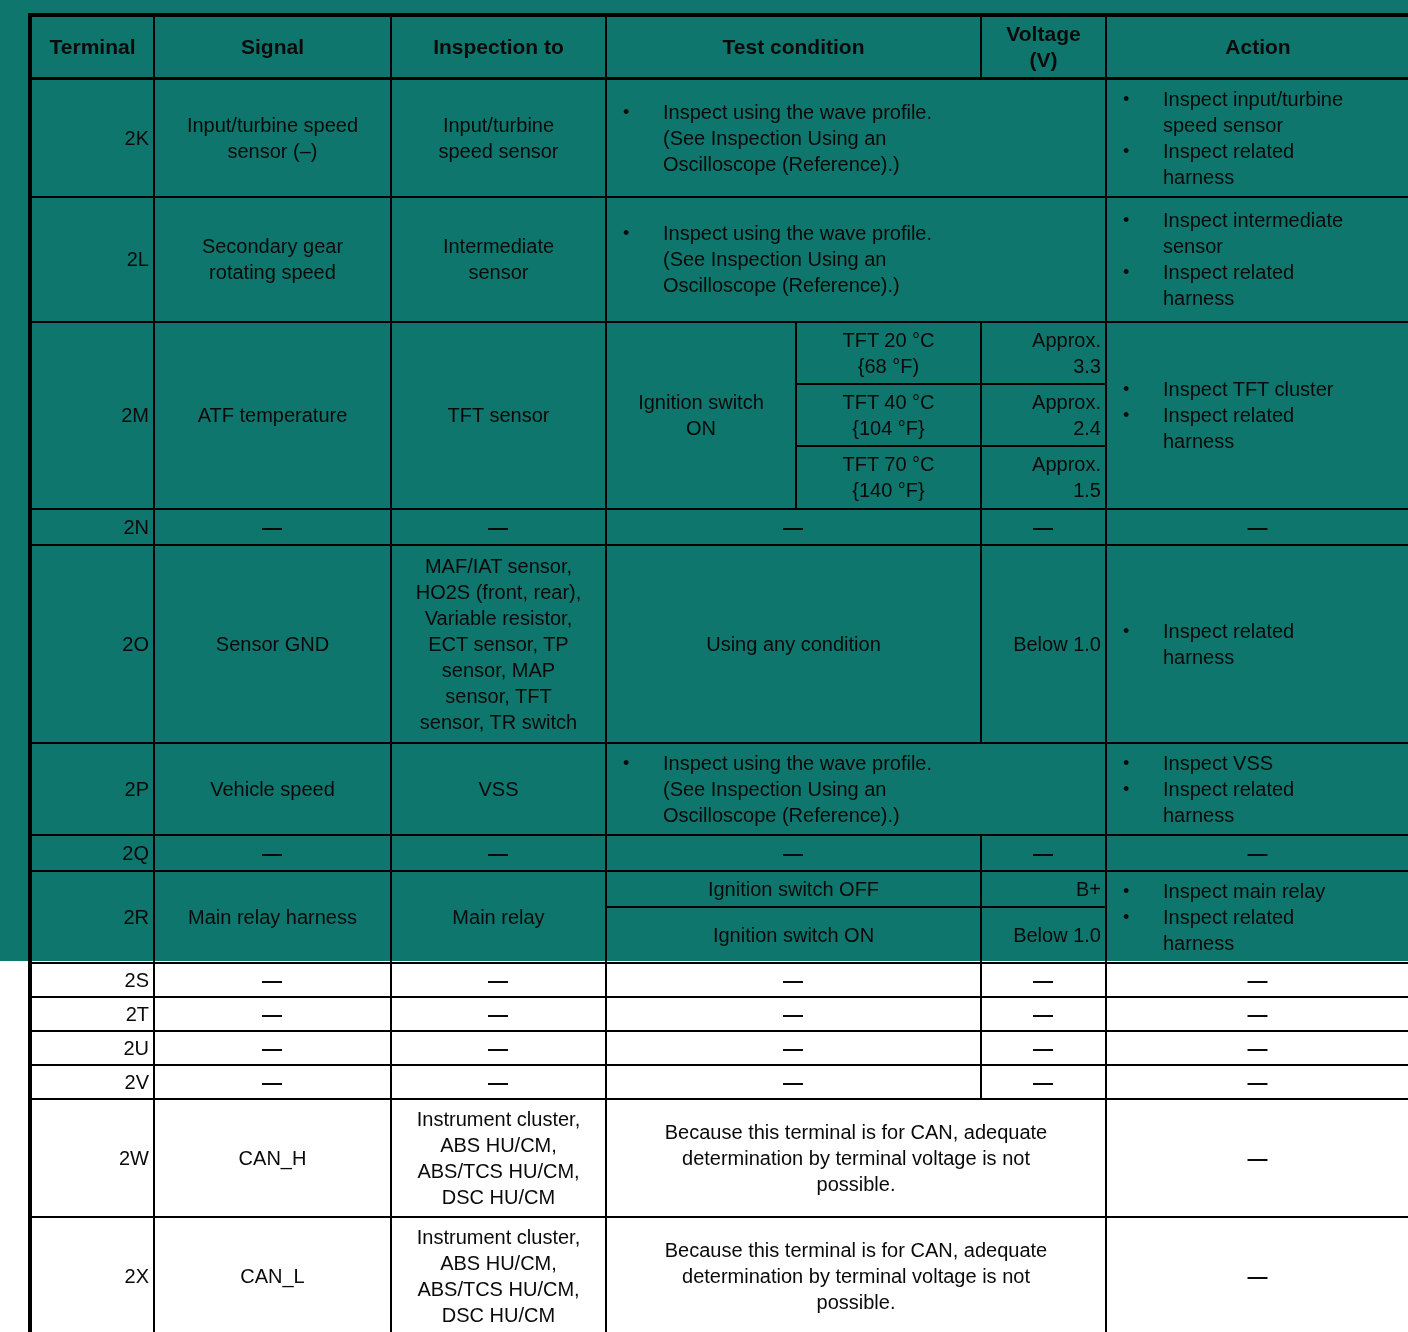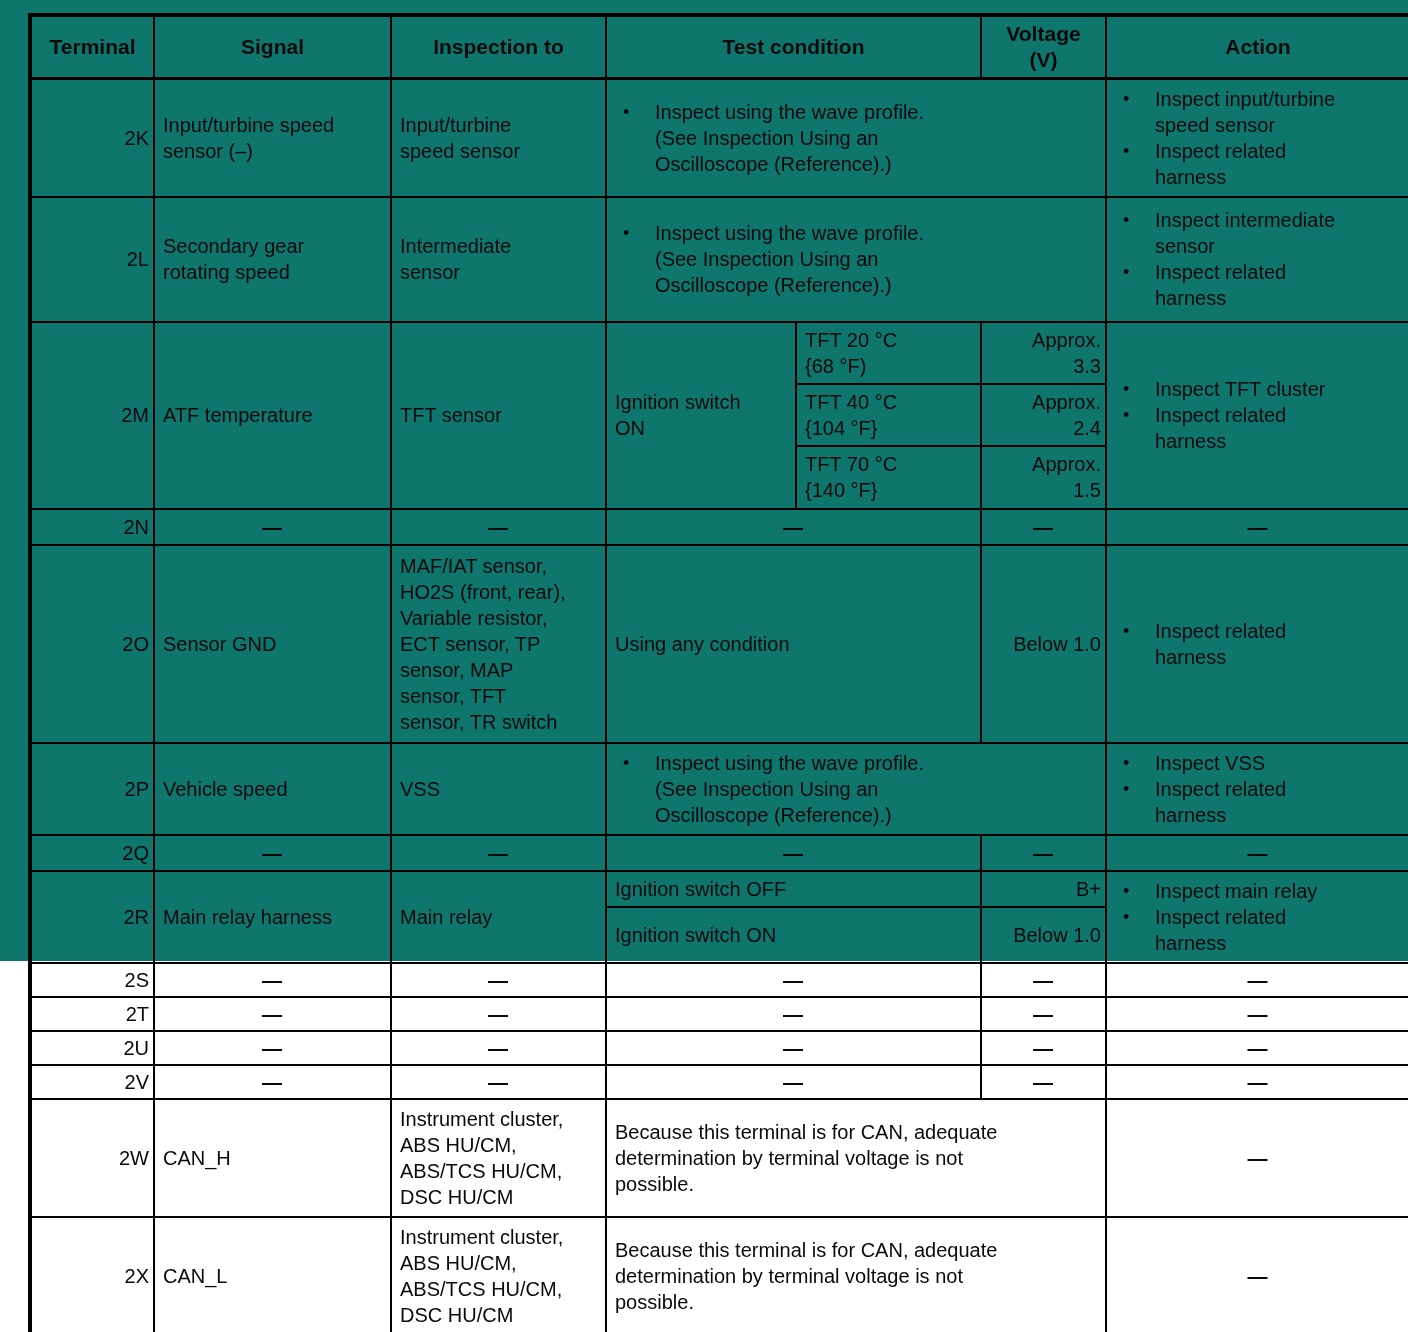--- a/index.html
+++ b/index.html
@@ -33,22 +33,22 @@
     overflow: hidden;
   }
   table.spec th {
     font-weight: bold;
     text-align: center;
     vertical-align: middle;
     border-bottom: 3px solid #000;
     font-size: 21px;
   }
   td.center { text-align: right; vertical-align: middle; padding: 2px 4px; }
-  td.left   { text-align: left;   vertical-align: middle; padding: 4px 8px; }
-  .pre { white-space: pre-line; }
+  td.left   { text-align: center;   vertical-align: middle; padding: 4px 8px; }
+  .pre { white-space: pre-line; margin-left: 8px; }
   td.dash { text-align: center; vertical-align: middle; font-weight: bold; letter-spacing: 1px; }
   .blist { display: flex; flex-direction: column; }
   .bitem { display: flex; align-items: flex-start; }
   .bitem .b { flex: 0 0 32px; text-align: left; padding-left: 4px; font-size: 18px; }
   .bitem .t { flex: 1 1 auto; }
   td.testpad { padding: 6px 8px 6px 12px; vertical-align: middle; }
   td.actpad  { padding: 6px 6px 6px 12px; vertical-align: middle; }
 </style>
 </head>
 <body>

